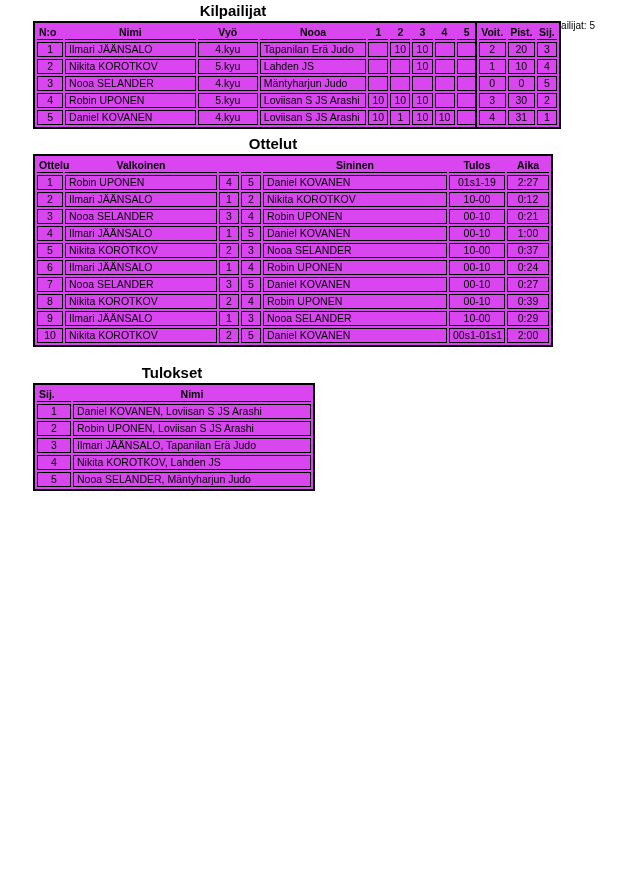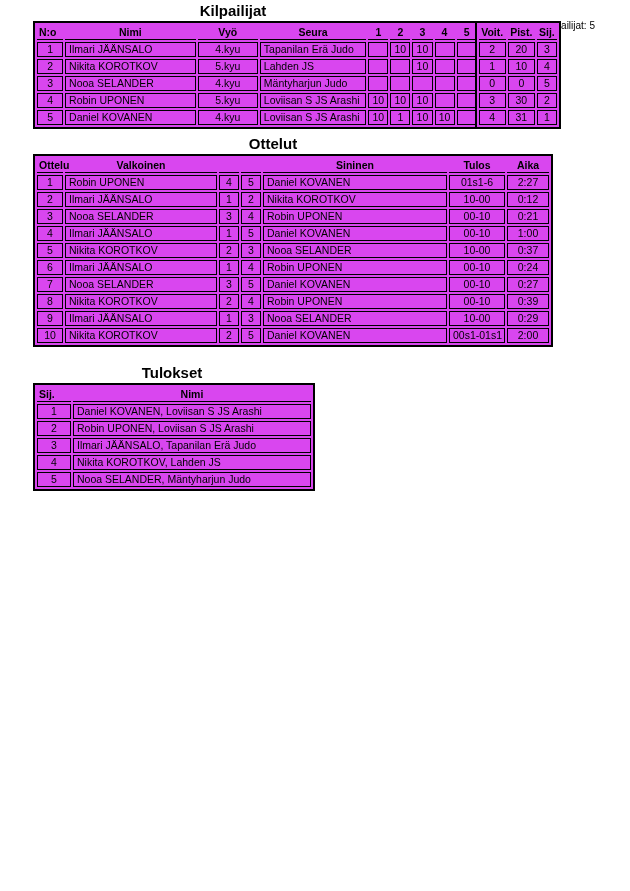--- a/index.html
+++ b/index.html
@@ -102,21 +102,21 @@
           <col style="width:20px">
         <col style="width:27px">
           <col style="width:27px">
           <col style="width:20px">
       </colgroup>
       <thead>
         <tr>
           <th class="l">N:o</th>
           <th>Nimi</th>
           <th>Vyö</th>
-          <th>Seura</th>
+          <th>Nooa</th>
           <th>1</th>
           <th>2</th>
           <th>3</th>
           <th>4</th>
           <th>5</th>
           <th>Voit.</th>
           <th>Pist.</th>
           <th>Sij.</th>
         </tr>
       </thead>
@@ -228,21 +228,21 @@
         </tr>
       </thead>
       <tbody>
 
           <tr>
             <td>1</td>
             <td class="l">Robin UPONEN</td>
             <td>4</td>
             <td>5</td>
             <td class="l">Daniel KOVANEN</td>
-            <td>01s1-6</td>
+            <td>01s1-19</td>
             <td>2:27</td>
           </tr>
 
           <tr>
             <td>2</td>
             <td class="l">Ilmari JÄÄNSALO</td>
             <td>1</td>
             <td>2</td>
             <td class="l">Nikita KOROTKOV</td>
             <td>10-00</td>

